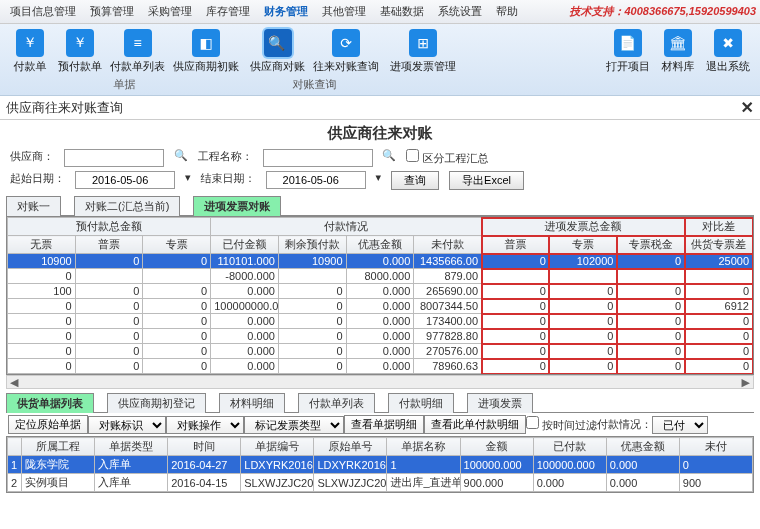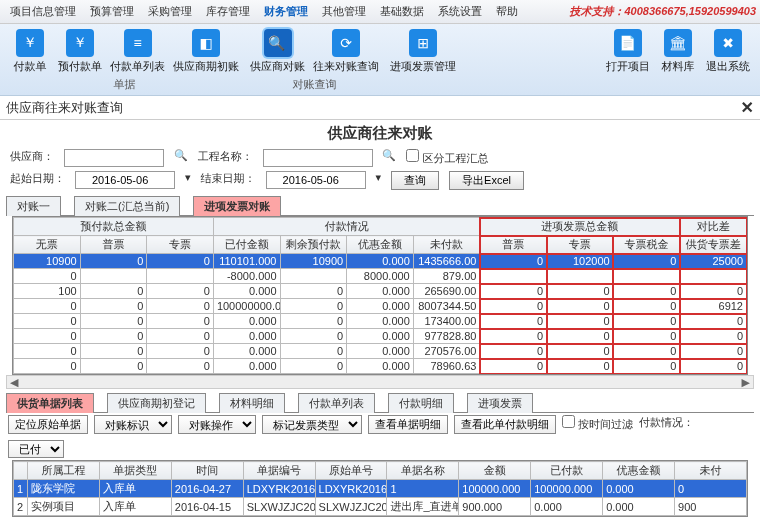--- a/index.html
+++ b/index.html
@@ -21,31 +21,31 @@
 .subbar .ttl{font-size:13px}
 .subbar .close{font-weight:bold;font-size:16px;cursor:pointer}
 .page-title{text-align:center;font-size:15px;font-weight:bold;padding:4px 0}
 .filters{display:flex;flex-wrap:wrap;gap:4px 10px;padding:2px 10px;align-items:flex-start}
 .filters label{white-space:nowrap}
 .filters input[type=text]{border:1px solid #999;height:18px;padding:0 16px}
 .filters .pick{cursor:pointer}
 .filters button{padding:1px 12px;border:1px solid #888;background:linear-gradient(#fefefe,#e4e4e4);cursor:pointer}
 .tabs{display:flex;border-bottom:1px solid #888;margin:3px 6px 0}
 .tab{padding:2px 10px;border:1px solid #888;border-bottom:none;background:#eef1f4;margin-right:13px;cursor:pointer;position:relative;top:1px}
-.tab.active{background:#fca5a5;font-weight:bold}
-.grid-wrap{margin:0 12px;border:1px solid #888;overflow:auto}
+.tab.active{background:#86efac;font-weight:bold}
+.grid-wrap{margin:0 6px;border:1px solid #888;overflow:auto}
 .grid{border-collapse:collapse;width:100%;table-layout:fixed}
 .grid th,.grid td{border:1px solid #bbb;padding:1px 3px;font-size:11px;text-align:right;white-space:nowrap;overflow:hidden}
 .grid th{background:linear-gradient(#f7f8fa,#e7ebef);font-weight:normal;text-align:center}
 .grid .grp{background:#eef2f6}
 .grid tr.sel td{background:#2e6bd6;color:#fff}
 .grid tr.foot td{background:#c4d2de;font-weight:bold}
 .scrollhint{height:14px;background:#eee;border:1px solid #ccc;margin:0 6px;display:flex;justify-content:space-between;padding:0 3px;font-size:9px;color:#666}
 .bottom-tabs{display:flex;border-bottom:1px solid #888;margin:3px 6px 0}
-.filter2{display:flex;gap:6px;padding:2px 8px;flex-wrap:wrap}
+.filter2{display:flex;padding:2px 8px;align-items:center;flex-wrap:wrap}
 .filter2 select,.filter2 button{border:1px solid #888;background:linear-gradient(#fff,#eee);padding:1px 6px;font-size:11px}
 .grid2 th,.grid2 td{font-size:11px}
 .grid2 td{text-align:left}
 .grid2 td.num{text-align:left}
 .redbox{outline:2px solid #d32f2f;outline-offset:-1px}
 </style>
 </head>
 <body>
 
 <div class="menubar">

